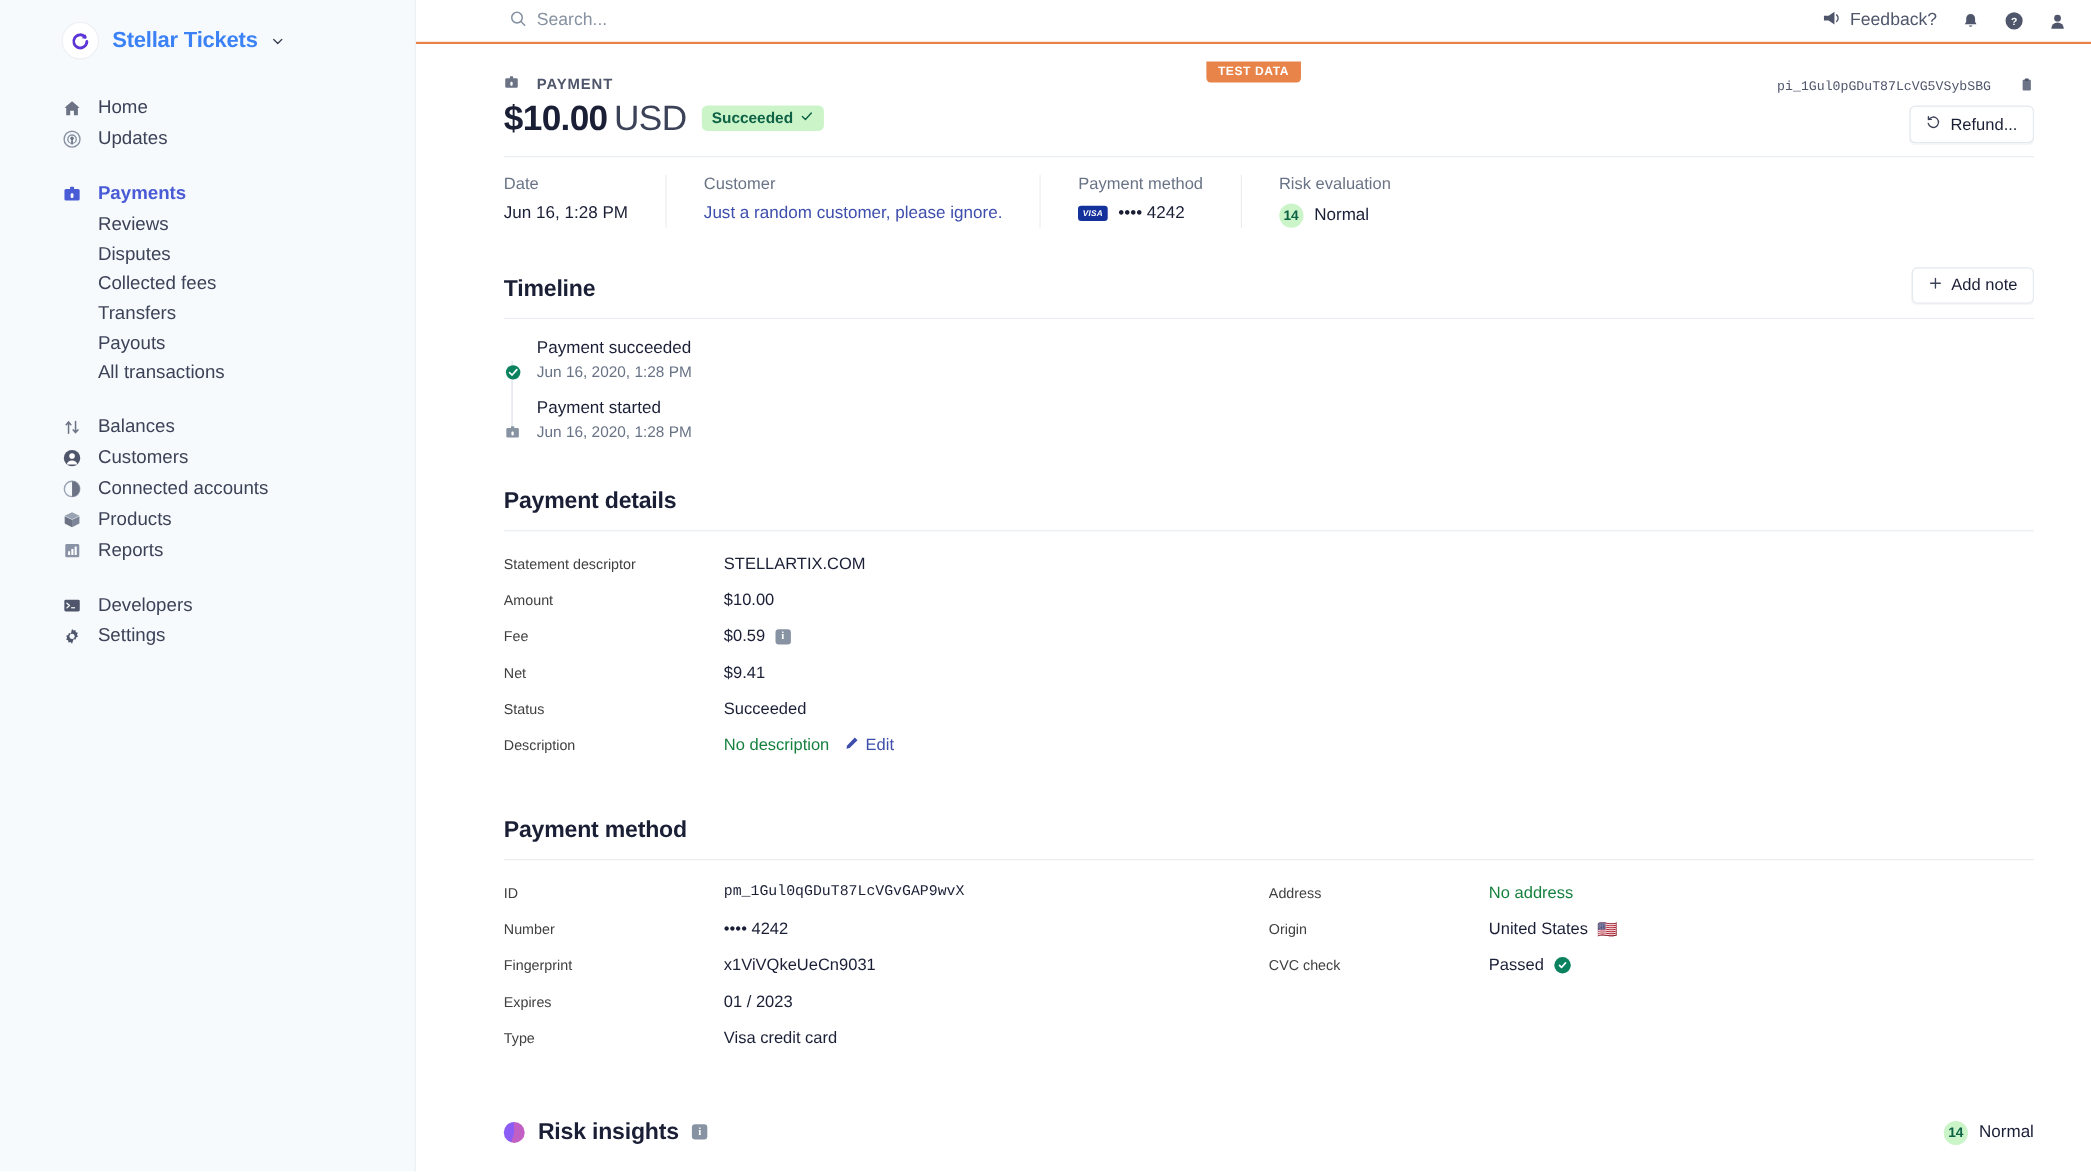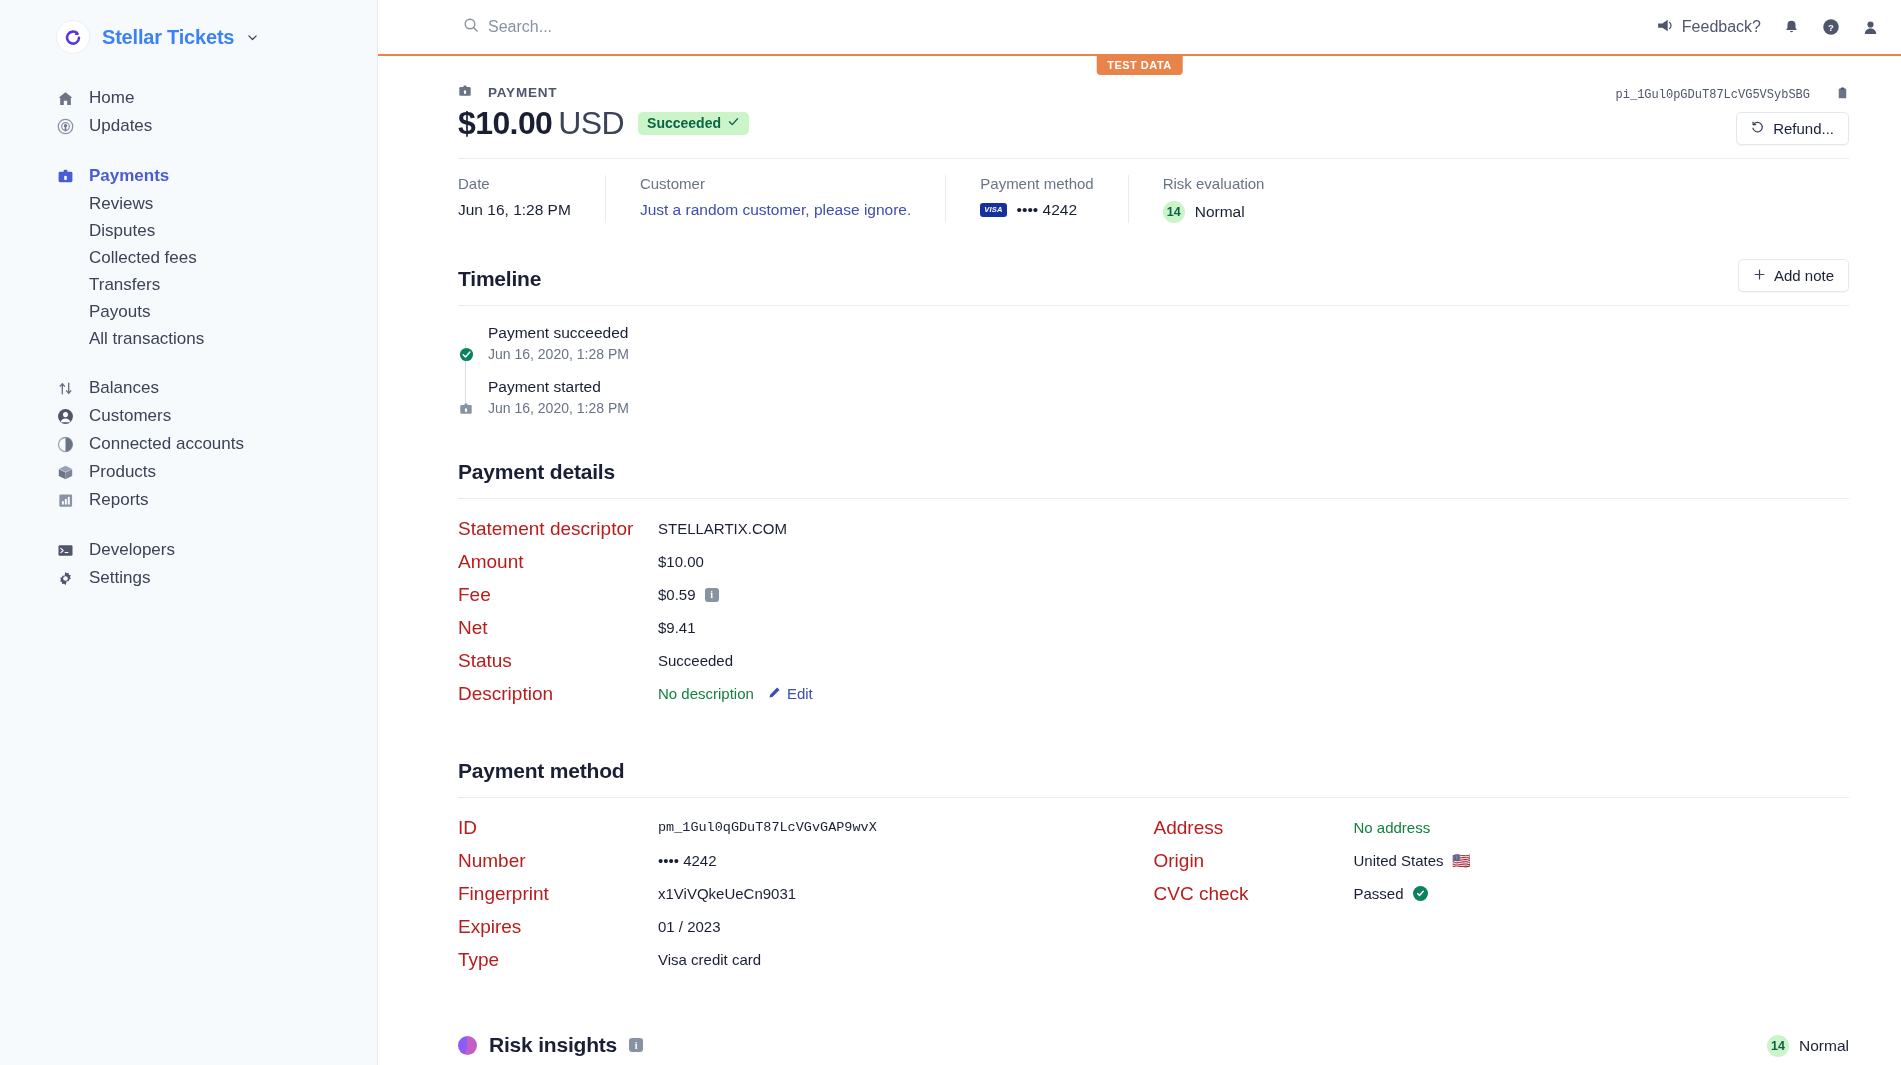--- a/index.html
+++ b/index.html
@@ -66,21 +66,21 @@
   }
   .toggle-pill::after {
     content:""; position:absolute; right: 1.5px; top: 1.5px;
     width: 13px; height: 13px; border-radius: 50%; background:#fff;
   }
 
   
   .main { flex: 1; height: 1065px; position: relative; background:#fff; overflow: hidden; }
 
   .topbar {
-    height: 56px; display: flex; align-items: center;
+    height: 40px; display: flex; align-items: center;
     padding: 0 22px 0 0;
     border-bottom: 2px solid #e8834a;
     background: #fff;
     position: relative;
   }
   .search-wrap {
     display: flex; align-items: center; gap: 9px;
     margin-left: 85px;
     color: #8792a2; font-size: 16px;
   }
@@ -171,21 +171,21 @@
   .tl-item:last-child { padding-bottom: 0; }
   .tl-marker { width: 16px; flex: 0 0 16px; display: flex; justify-content: center; padding-top: 3px; position: relative; z-index: 2; }
   .tl-line { position: absolute; left: 7px; top: 20px; bottom: 6px; width: 1px; background: #d8dee6; z-index: 1; }
   .tl-title { font-size: 15.5px; color: #1a1f36; margin-bottom: 4px; }
   .tl-date { font-size: 14px; color: #697386; }
 
   
   .detail-cols { display: flex; margin-top: 18px; }
   .detail-col { flex: 0 0 50%; }
   .drow { display: flex; align-items: center; height: 23px; margin-bottom: 10px; }
-  .dlabel { flex: 0 0 200px; font-size: 19px; color: #b91c1c; }
+  .dlabel { flex: 0 0 200px; font-size: 13px; color: #404040; }
   .dvalue { font-size: 15px; color: #1a1f36; display: flex; align-items: center; gap: 9px; }
   .dvalue.mono { font-family: "Liberation Mono", monospace; font-size: 13.5px; }
   .dvalue.muted { color: #15803d; }
   .edit-link { color: #3d4eac; font-size: 15px; font-weight: 500; display:flex; align-items:center; gap:6px; cursor:pointer; margin-left: 14px; }
   .info-chip {
     width: 14px; height: 14px; border-radius: 3px;
     background: #8792a2; color: #fff;
     font-size: 10px; font-weight: 700;
     display: flex; align-items: center; justify-content: center;
     font-family: "Liberation Serif", serif;

